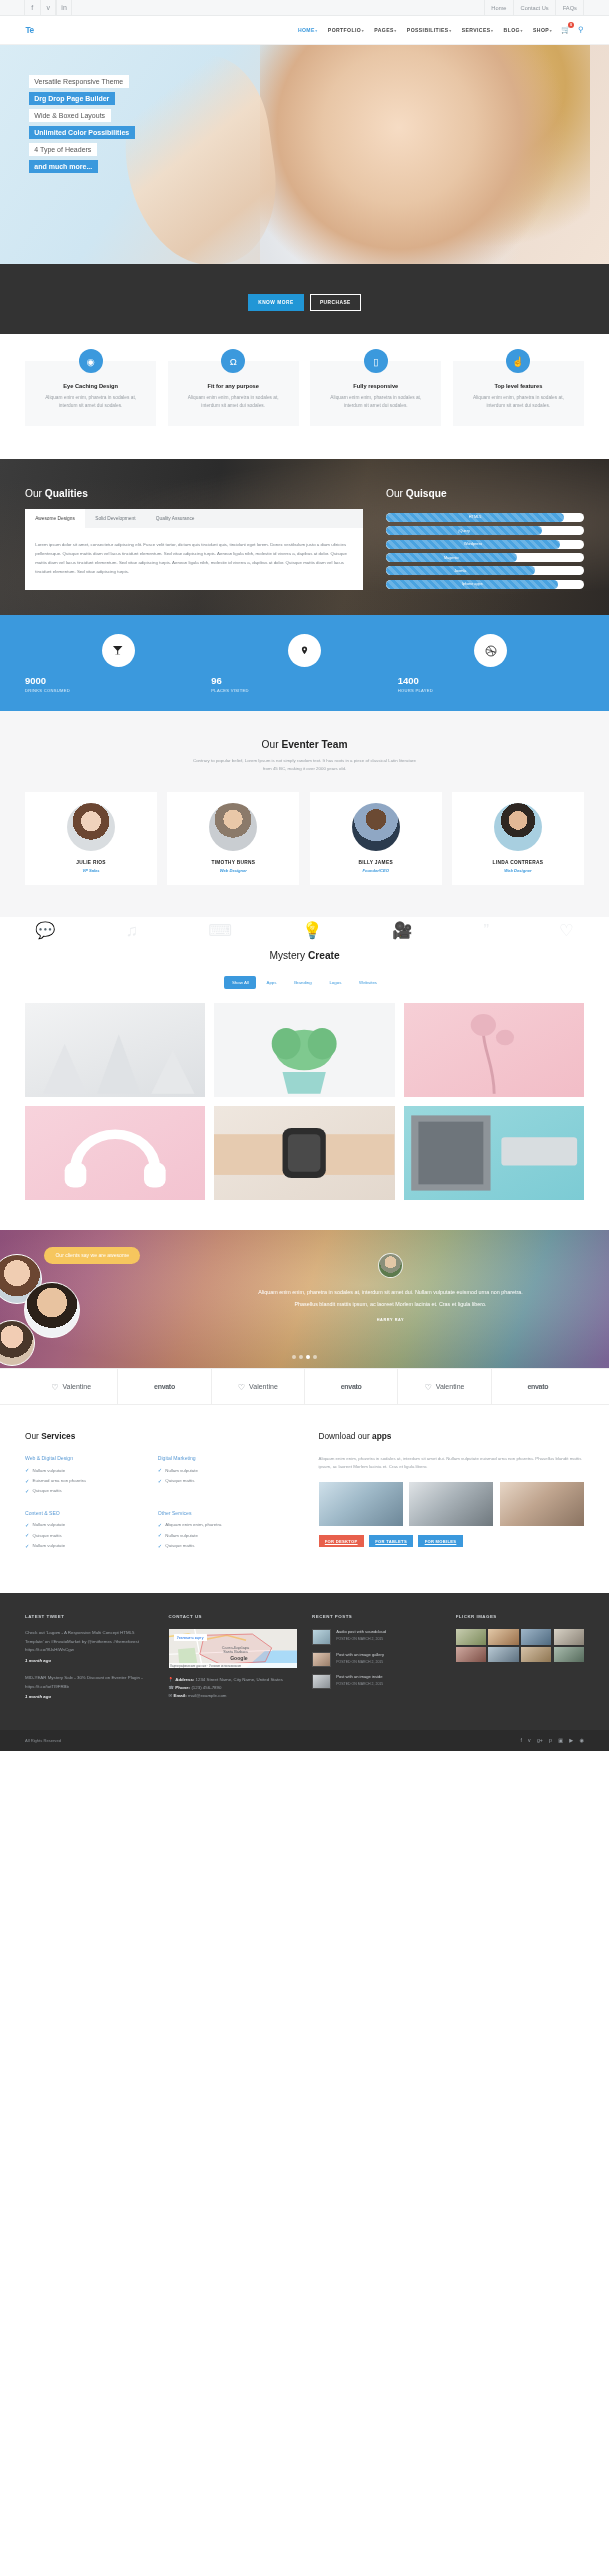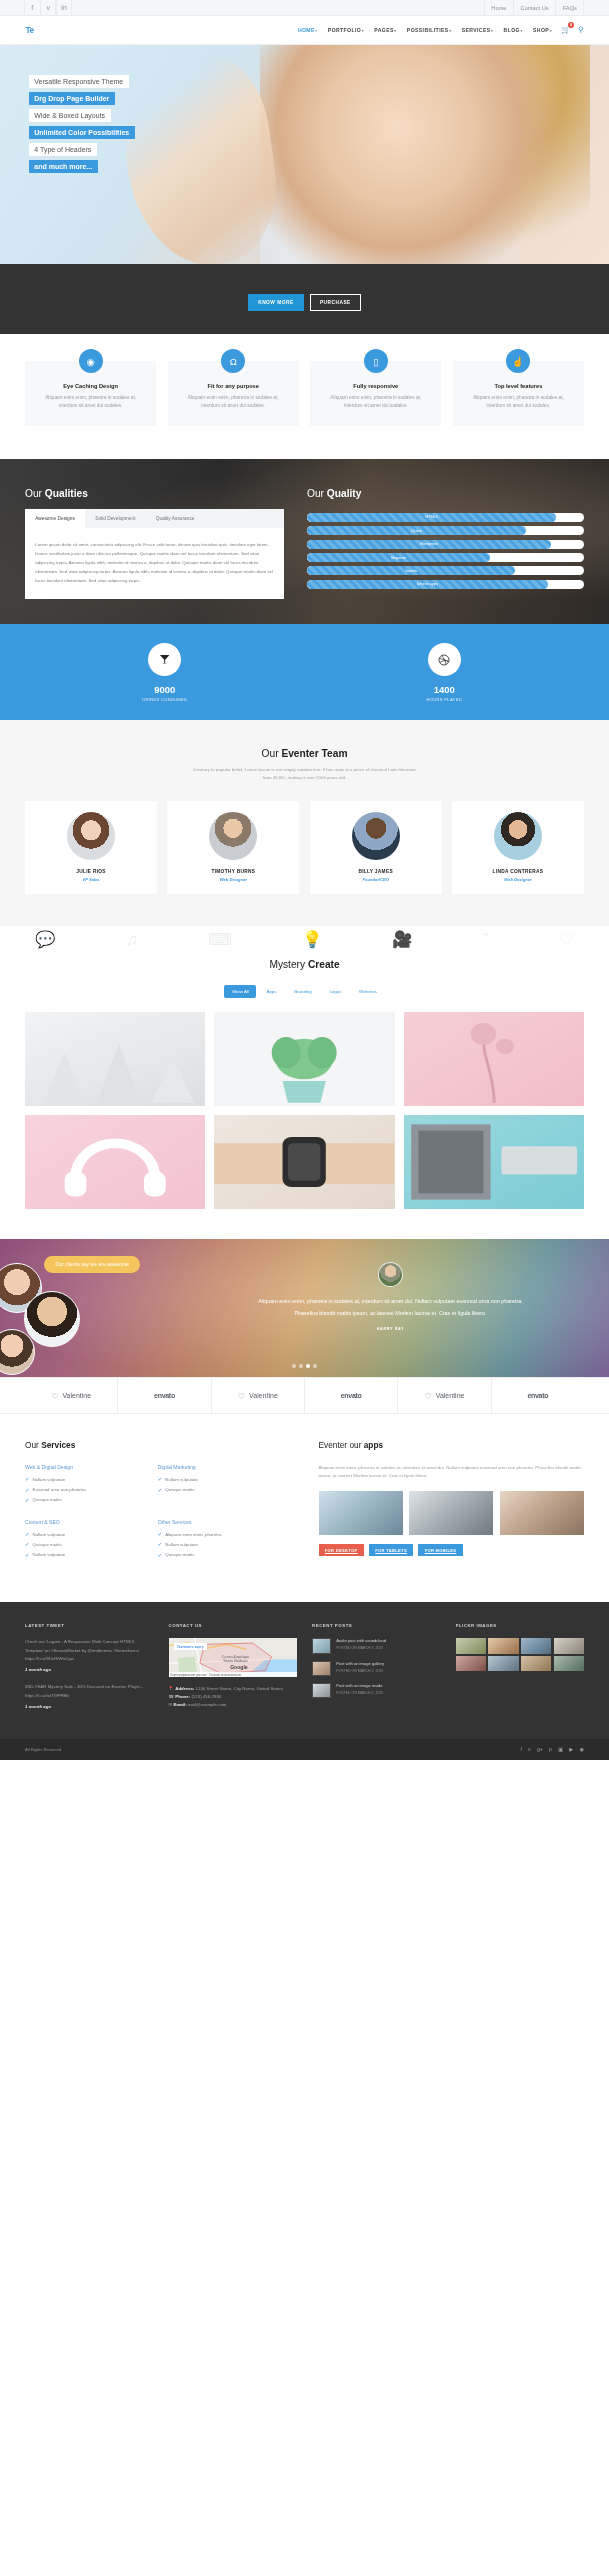--- a/index.html
+++ b/index.html
@@ -94,42 +94,42 @@
     position: relative; padding: 29px 0 25.4px;
     background: linear-gradient(100deg,#3c3c3c 0%, #2b2b2b 35%, #4a4136 58%, #2e2a27 100%);
     overflow: hidden;
   }
   .qual::before {
     content: ""; position: absolute; inset: 0;
     background: radial-gradient(ellipse at 78% 42%, rgba(120,105,90,.55) 0%, rgba(40,38,36,0) 55%),
                 radial-gradient(ellipse at 20% 80%, rgba(90,80,70,.4) 0%, rgba(40,38,36,0) 60%);
   }
   .qual .wrap { position: relative; display: flex; gap: 23px; }
-  .qcol { width: 259px; }
+  .qcol { width: 338px; }
   .scol { flex: 1; }
   .sec-h { color: #fff; font-size: 10.2px; font-weight: 300; margin-bottom: 10.2px; }
   .sec-h b { font-weight: bold; }
   .tabs { display: flex; background: #f3f4f5; }
   .tab { padding: 7px 10.2px; font-size: 4.8px; color: #6f767d; cursor: pointer; }
   .tab.active { background: #fff; color: #444; }
   .tabbody { background: #fff; padding: 11.4px 10.2px 14px; }
   .tabbody p { font-size: 4.4px; line-height: 2.05; color: #7b8289; }
   .bars { margin-top: 14px; display: flex; flex-direction: column; gap: 4.4px; }
   .bar { height: 9px; background: #fff; border-radius: 4.4px; overflow: hidden; position: relative; }
   .bar .fill {
     height: 100%; border-radius: 4.4px; color: #fff; font-size: 3.8px;
     display: flex; align-items: center; justify-content: center;
     background-color: #4aa3e0;
     background-image: repeating-linear-gradient(45deg, rgba(255,255,255,.18) 0 3.2px, rgba(255,255,255,0) 3.2px 6.3px);
   }
 
   
   .counters { background: #3b99dd; padding: 19px 0 18px; }
   .counters .wrap { display: flex; }
-  .cnt { flex: 1; text-align: center; }
+  .cnt { flex: 1; text-align: left; }
   .cnt .ico {
     width: 33px; height: 33px; border-radius: 50%; margin: 0 auto 7.6px;
     background: #fff; border: 4.4px solid rgba(255,255,255,.32);
     display: flex; align-items: center; justify-content: center; font-size: 12.7px; color: #222;
   }
   .cnt .num { color: #fff; font-size: 9.5px; font-weight: bold; margin-bottom: 1.9px; }
   .cnt .lbl { color: #ddeefa; font-size: 4.1px; letter-spacing: 0.3px; }
 
   
   .team { background: #f6f6f7; padding: 28px 0 32px; text-align: center; }
@@ -316,21 +316,21 @@
       <div class="tabs">
         <div class="tab active">Awesome Designs</div>
         <div class="tab">Solid Development</div>
         <div class="tab">Quality Assurance</div>
       </div>
       <div class="tabbody">
         <p>Lorem ipsum dolor sit amet, consectetur adipiscing elit. Fusce velit tortor, dictum quis tincidunt quis, tincidunt eget lorem. Donec vestibulum justo a diam ultricies pellentesque. Quisque mattis diam vel lacus tincidunt elementum. Sed vitae adipiscing turpis. Aenean ligula nibh, molestie id viverra a, dapibus at dolor. Quisque mattis diam vel lacus tincidunt elementum. Sed vitae adipiscing turpis. Aenean ligula nibh, molestie id viverra a, dapibus at dolor. Quisque mattis diam vel lacus tincidunt elementum. Sed vitae adipiscing turpis.</p>
       </div>
     </div>
     <div class="scol">
-      <div class="sec-h"><span>Our </span><b>Quality</b></div>
+      <div class="sec-h"><span>Our </span><b>Quisque</b></div>
       <div class="bars">
         <div class="bar">
             <div class="fill" id="sk0" style="width: 90%;">HTML5</div>
           </div>
         <div class="bar">
             <div class="fill" id="sk1" style="width: 79%;">jQuery</div>
           </div>
         <div class="bar">
             <div class="fill" id="sk2" style="width: 88%;">Wordpress</div>
           </div>
@@ -351,20 +351,29 @@
 <div class="counters">
   <div class="wrap">
     <div class="cnt">
       <div class="ico">
         <svg width="11.4" height="12.7" viewBox="0 0 24 24">
             <path d="M2 3h20L13 13v7h4v1H7v-1h4v-7z" fill="#222"></path>
           </svg>
       </div>
       <div class="num">9000</div>
       <div class="lbl">DRINKS CONSUMED</div>
+    </div>
+    <div class="cnt">
+      <div class="ico">
+        <svg width="9" height="12.7" viewBox="0 0 24 24">
+            <path d="M12 2a7 7 0 00-7 7c0 5 7 13 7 13s7-8 7-13a7 7 0 00-7-7zm0 9.5A2.5 2.5 0 1112 6.5a2.5 2.5 0 010 5z" fill="#222"></path>
+          </svg>
+      </div>
+      <div class="num">96</div>
+      <div class="lbl">PLACES VISITED</div>
     </div>
     <div class="cnt">
       <div class="ico">
         <svg width="12" height="12" viewBox="0 0 24 24">
             <circle cx="12" cy="12" r="10" fill="none" stroke="#222" stroke-width="1.6"></circle>
             <path d="M3 9c7 1 13 3 17 7M7 3c5 5 8 11 9 18M21 14c-6-2-12-1-17 3" fill="none" stroke="#222" stroke-width="1.4"></path>
           </svg>
       </div>
       <div class="num">1400</div>
       <div class="lbl">HOURS PLAYED</div>
@@ -579,21 +588,21 @@
               </li>
             <li>
                 <span class="ck">✓</span>
                 <span>Quisque mattis</span>
               </li>
           </ul>
         </div>
       </div>
     </div>
     <div class="col">
-      <h3><span>Eventer our </span><b>apps</b></h3>
+      <h3><span>Download our </span><b>apps</b></h3>
       <p class="lead">Aliquam enim enim, pharetra in sodales at, interdum sit amet dui. Nullam vulputate euismod urna non pharetra. Phasellus blandit mattis ipsum, ac laoreet Morlem lacinia et. Cras et ligula libero.</p>
       <div class="appshots">
         <div class="shot" style="background:linear-gradient(140deg,#cfe0ea 0%,#9fb9c8 45%,#6d8798 100%)"></div>
         <div class="shot" style="background:linear-gradient(140deg,#dfe3e6 0%,#a9b2b8 45%,#6f787e 100%)"></div>
         <div class="shot" style="background:linear-gradient(140deg,#e7d6c6 0%,#c0a58f 45%,#8a7361 100%)"></div>
       </div>
       <div class="appbtns">
         <a href="#" class="appbtn red">FOR DESKTOP</a>
         <a href="#" class="appbtn blue">FOR TABLETS</a>
         <a href="#" class="appbtn blue">FOR MOBILES</a>

